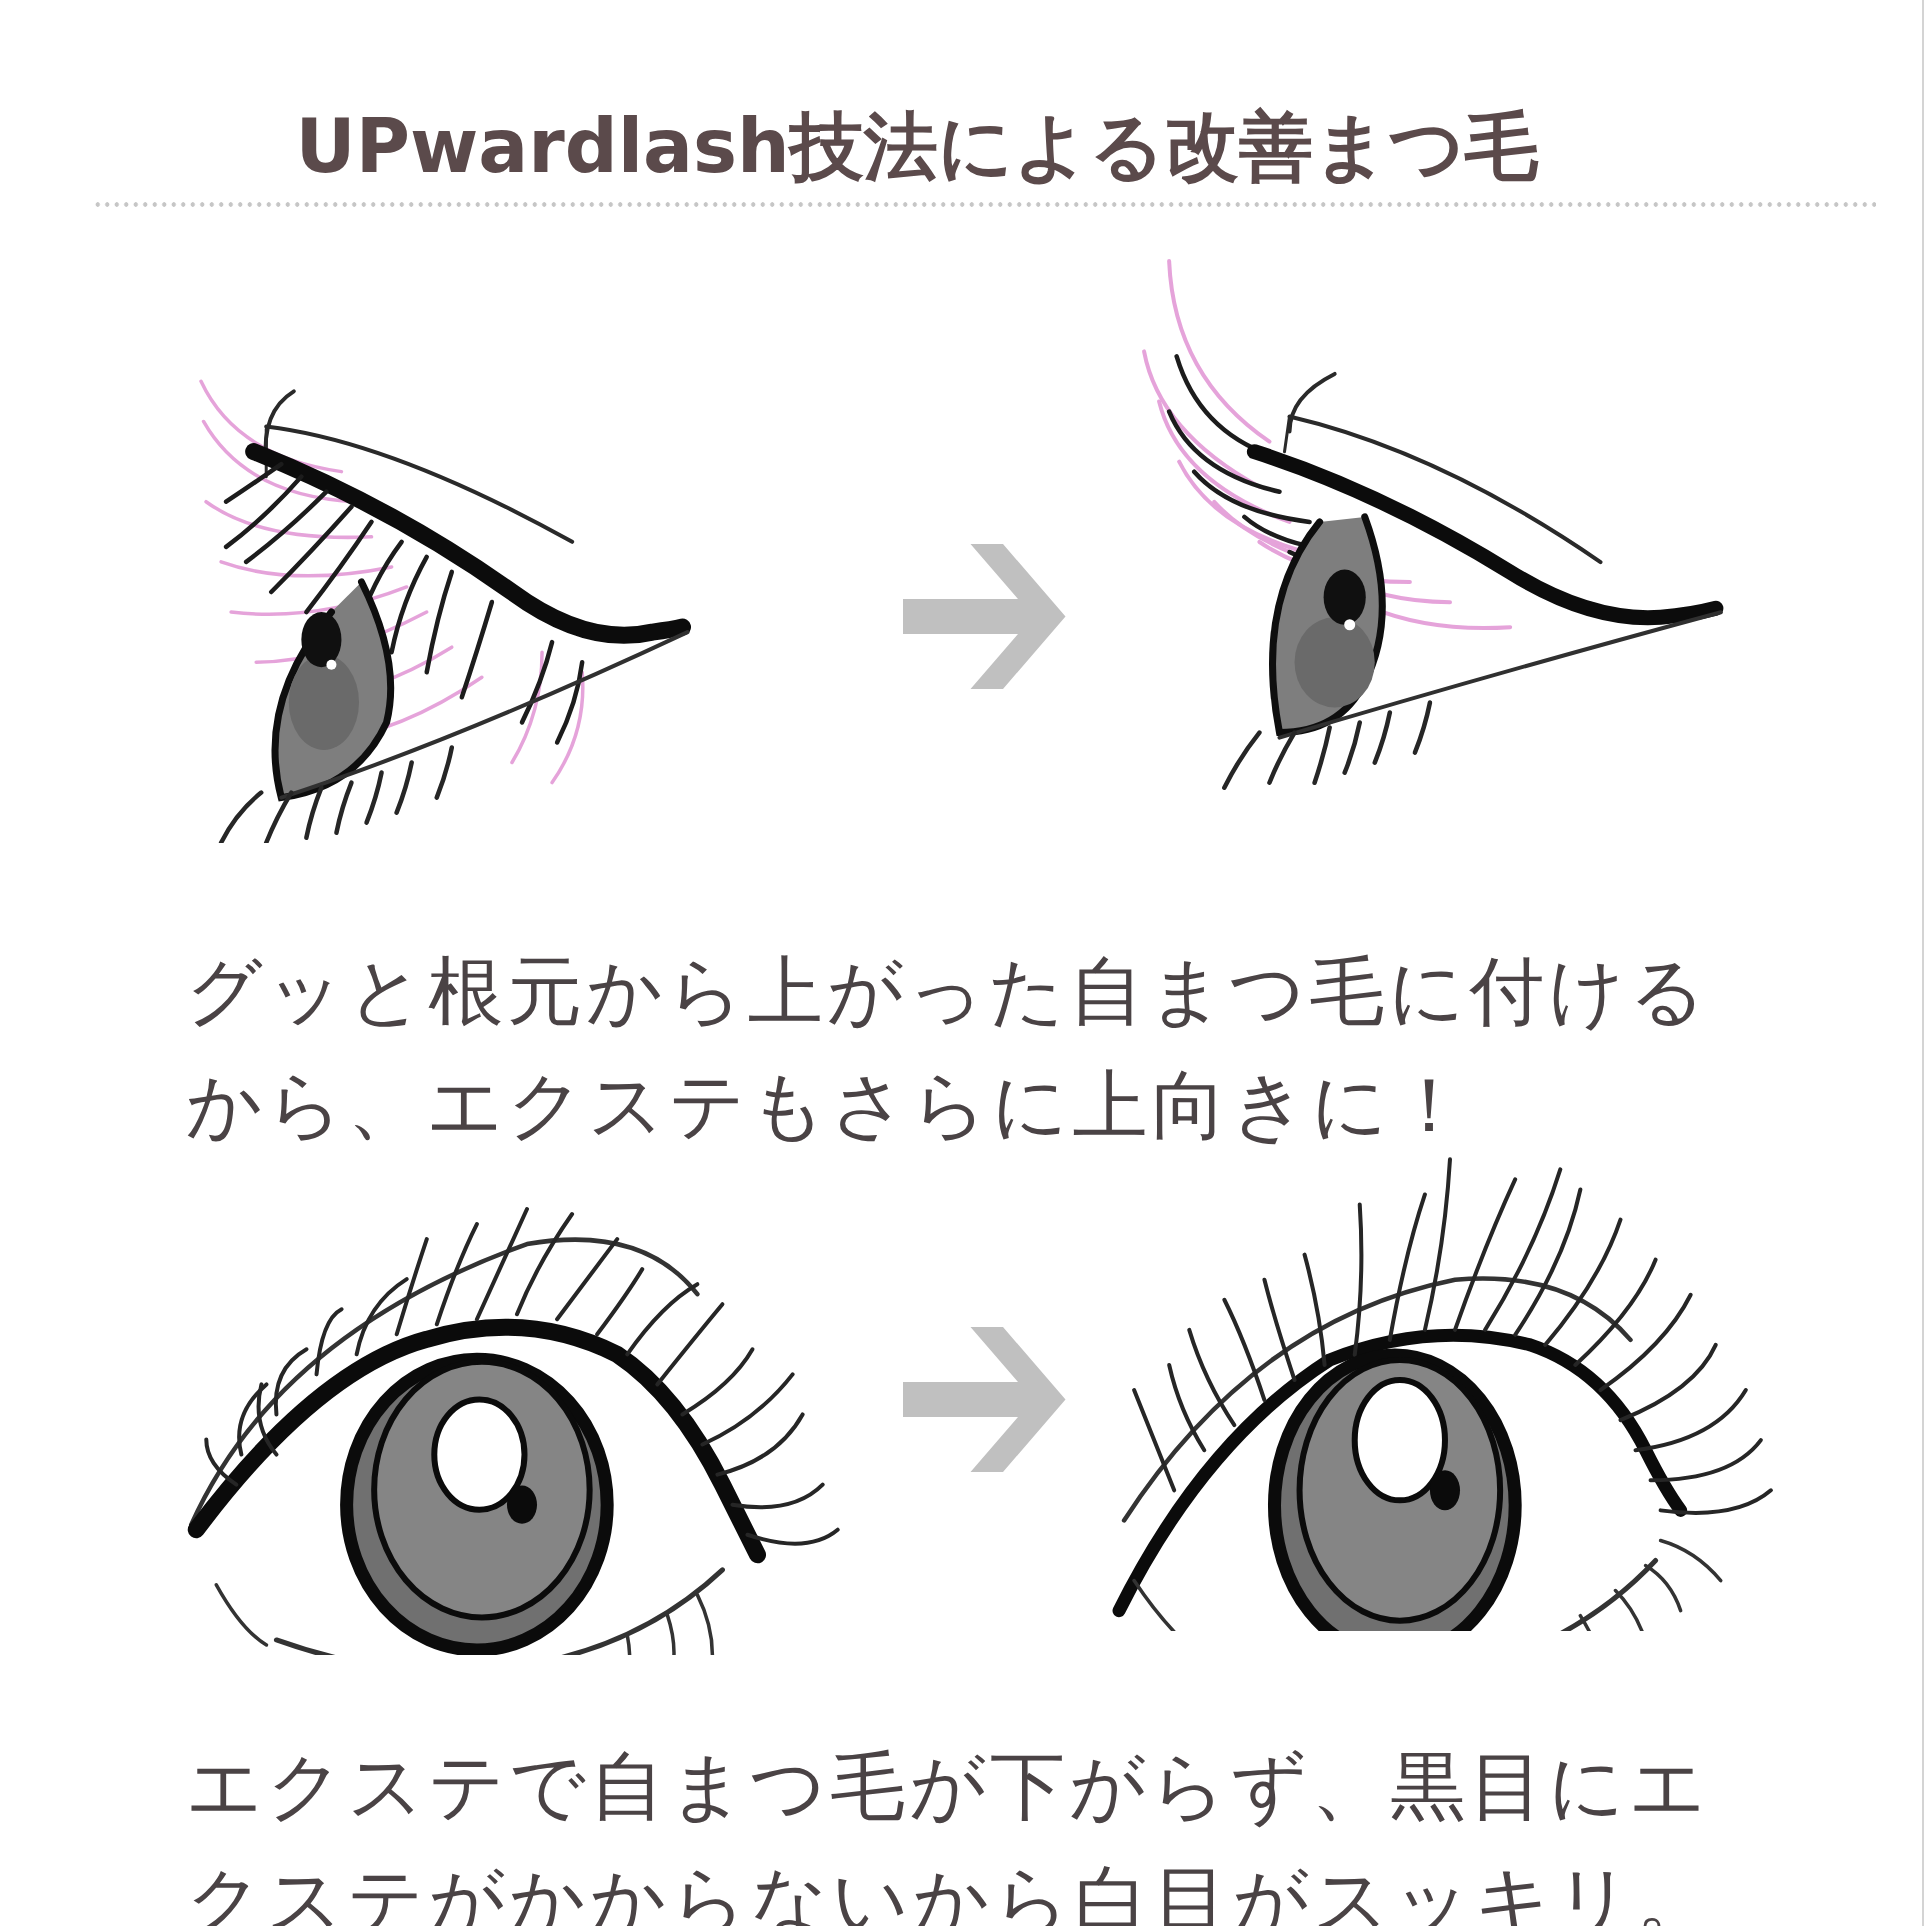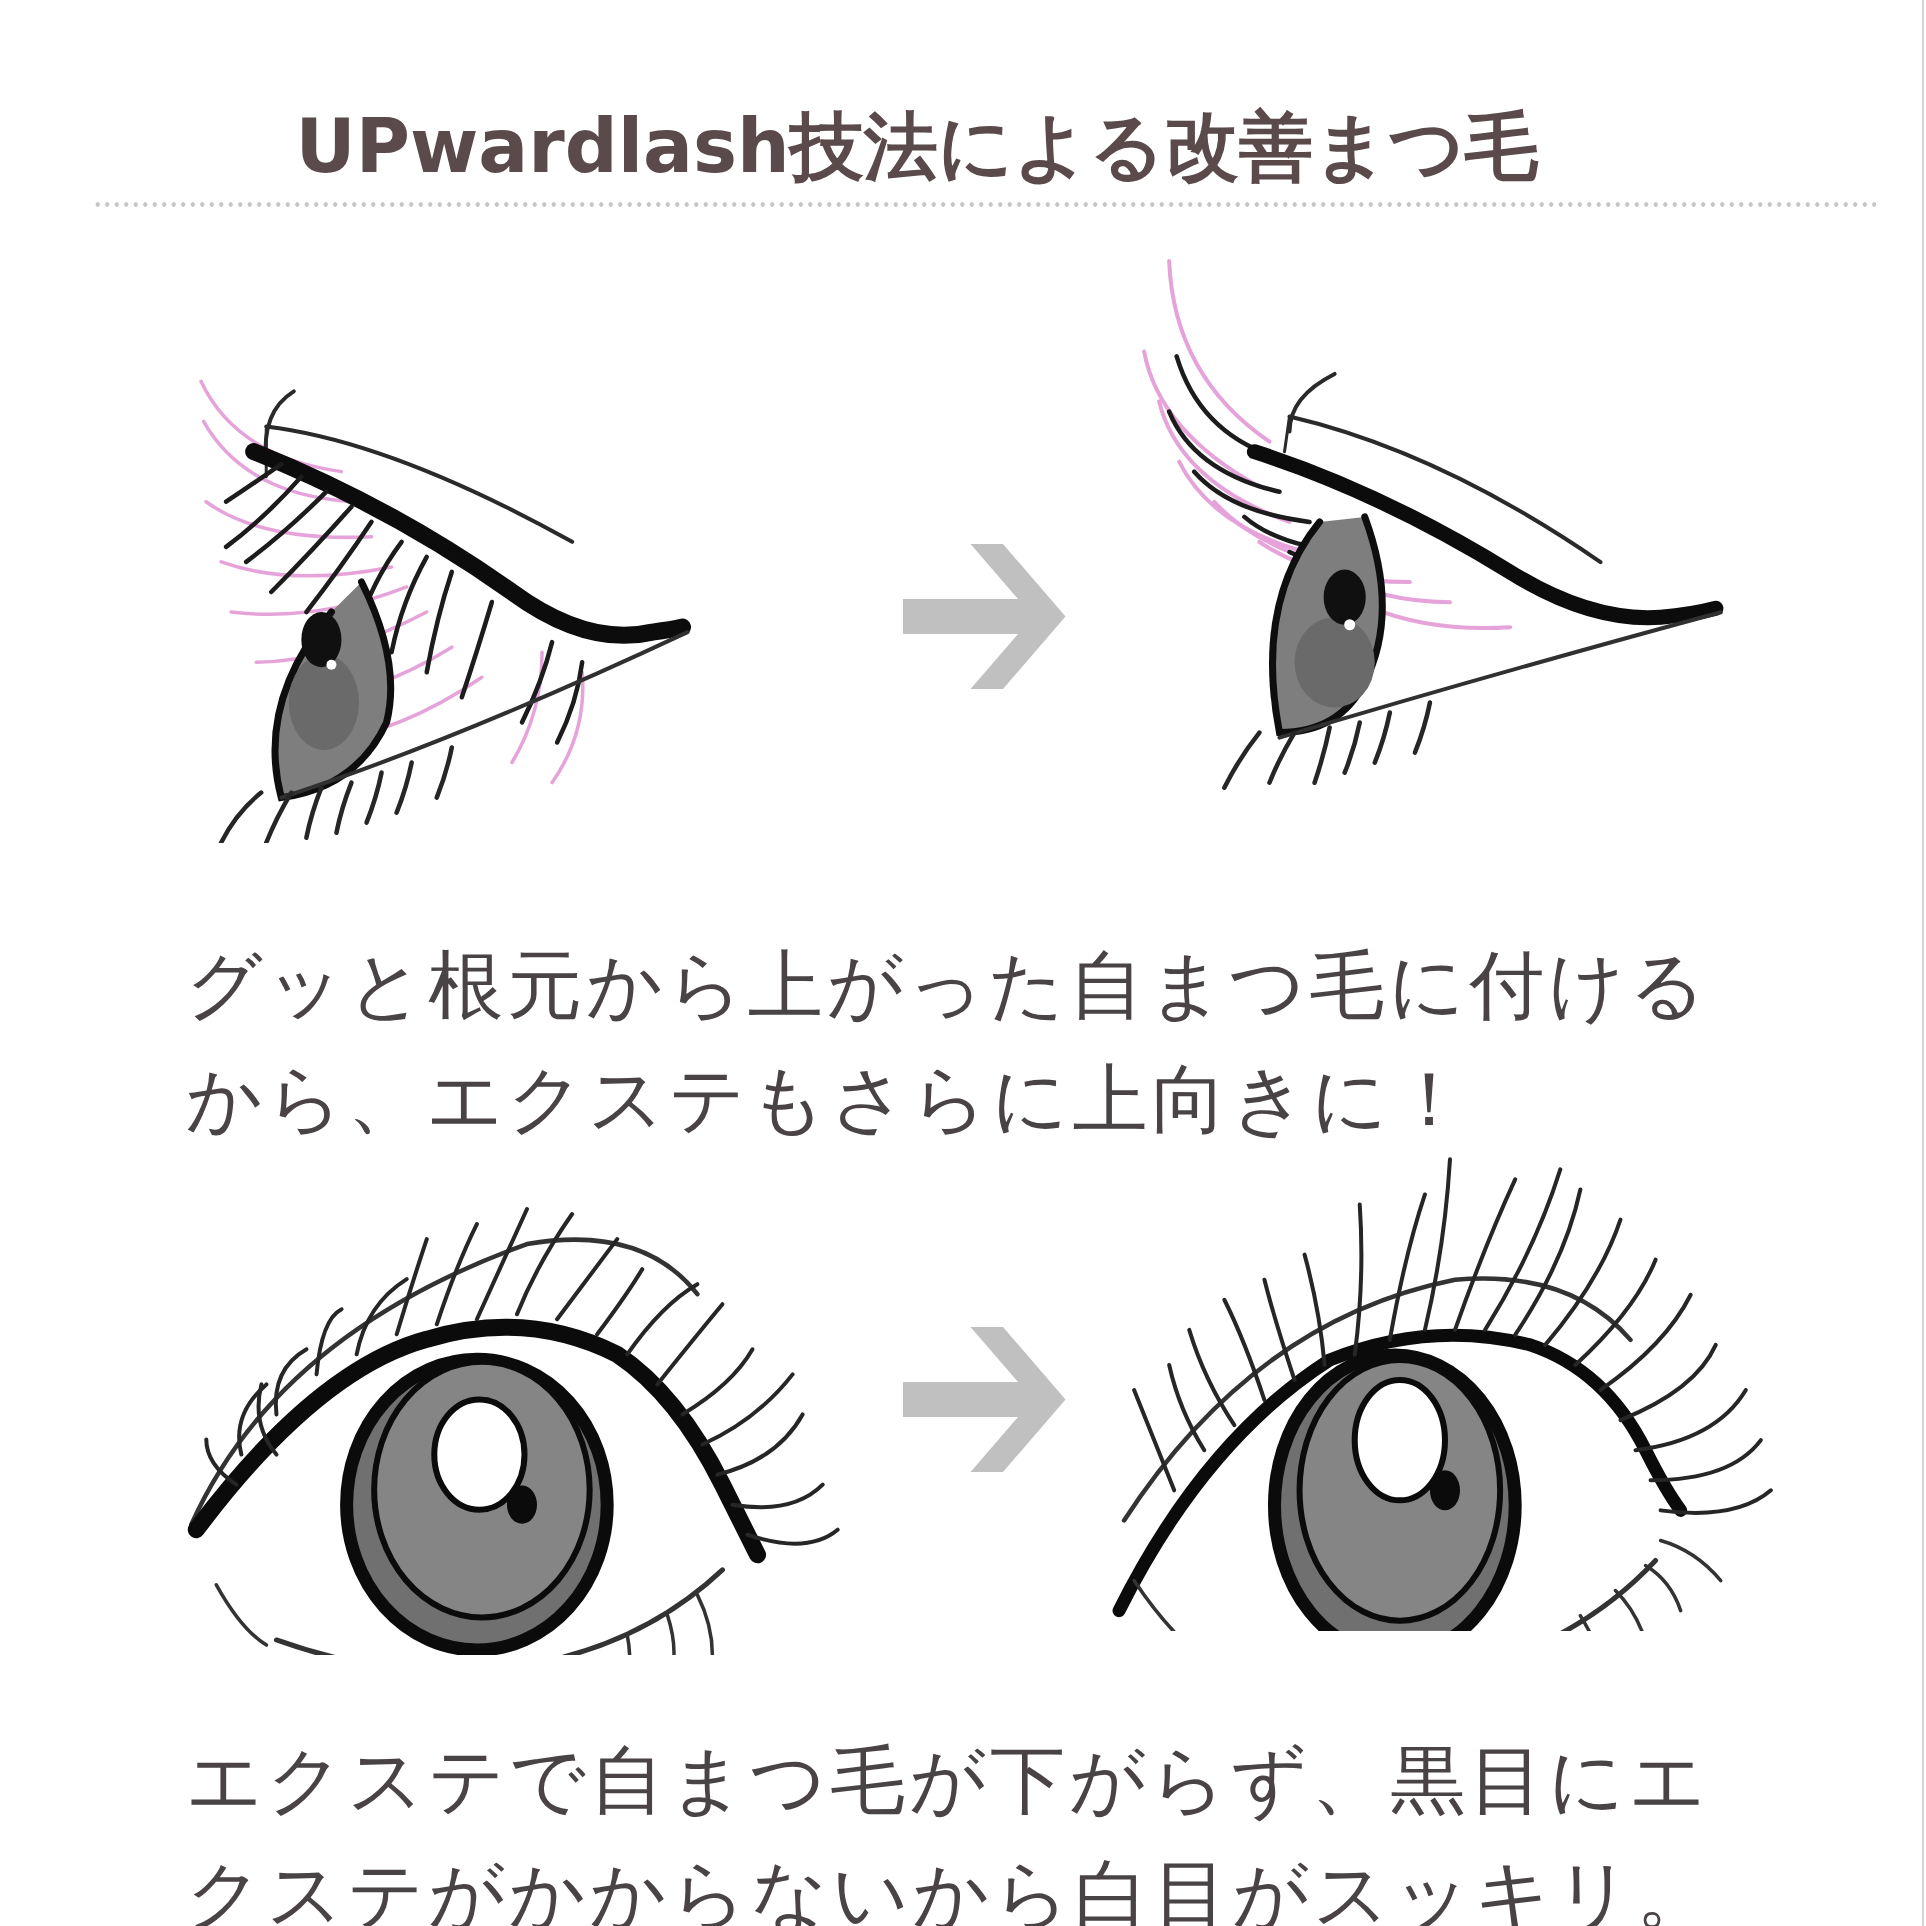--- a/index.html
+++ b/index.html
@@ -8,21 +8,21 @@
   .right-border { position: absolute; left: 1922px; top: 0; width: 2px; height: 1926px; background: #d4d4d4; }
   .title { position: absolute; left: 0; width: 1834px; top: 54px; text-align: center;
            font-size: 74px; font-weight: bold; color: #5b4a4b; line-height: 85px; letter-spacing: 0px;
            font-family: "DejaVu Sans", sans-serif; }
   .divider { position: absolute; left: 93px; top: 202px; width: 1783px; height: 5px;
              background-image: radial-gradient(circle, #c6c6c6 2px, transparent 2.5px);
              background-size: 9.5px 5px; background-repeat: repeat-x; }
   .illus { position: absolute; }
   .caption { position: absolute; left: 186px; width: 1555px; font-size: 75px; line-height: 114px;
              color: #4a4345; font-weight: normal; letter-spacing: 4px;
-             font-family: Liberation Mono, monospace; }
+             font-family: Liberation Serif, serif; }
   .cap1 { top: 860px; }
   .cap2 { top: 1655px; }
   .arrow { position: absolute; width: 166px; height: 145px; }
   .arrow1 { left: 900px; top: 544px; }
   .arrow2 { left: 900px; top: 1327px; }
 </style>
 </head>
 <body>
 
 <div class="right-border"></div>

